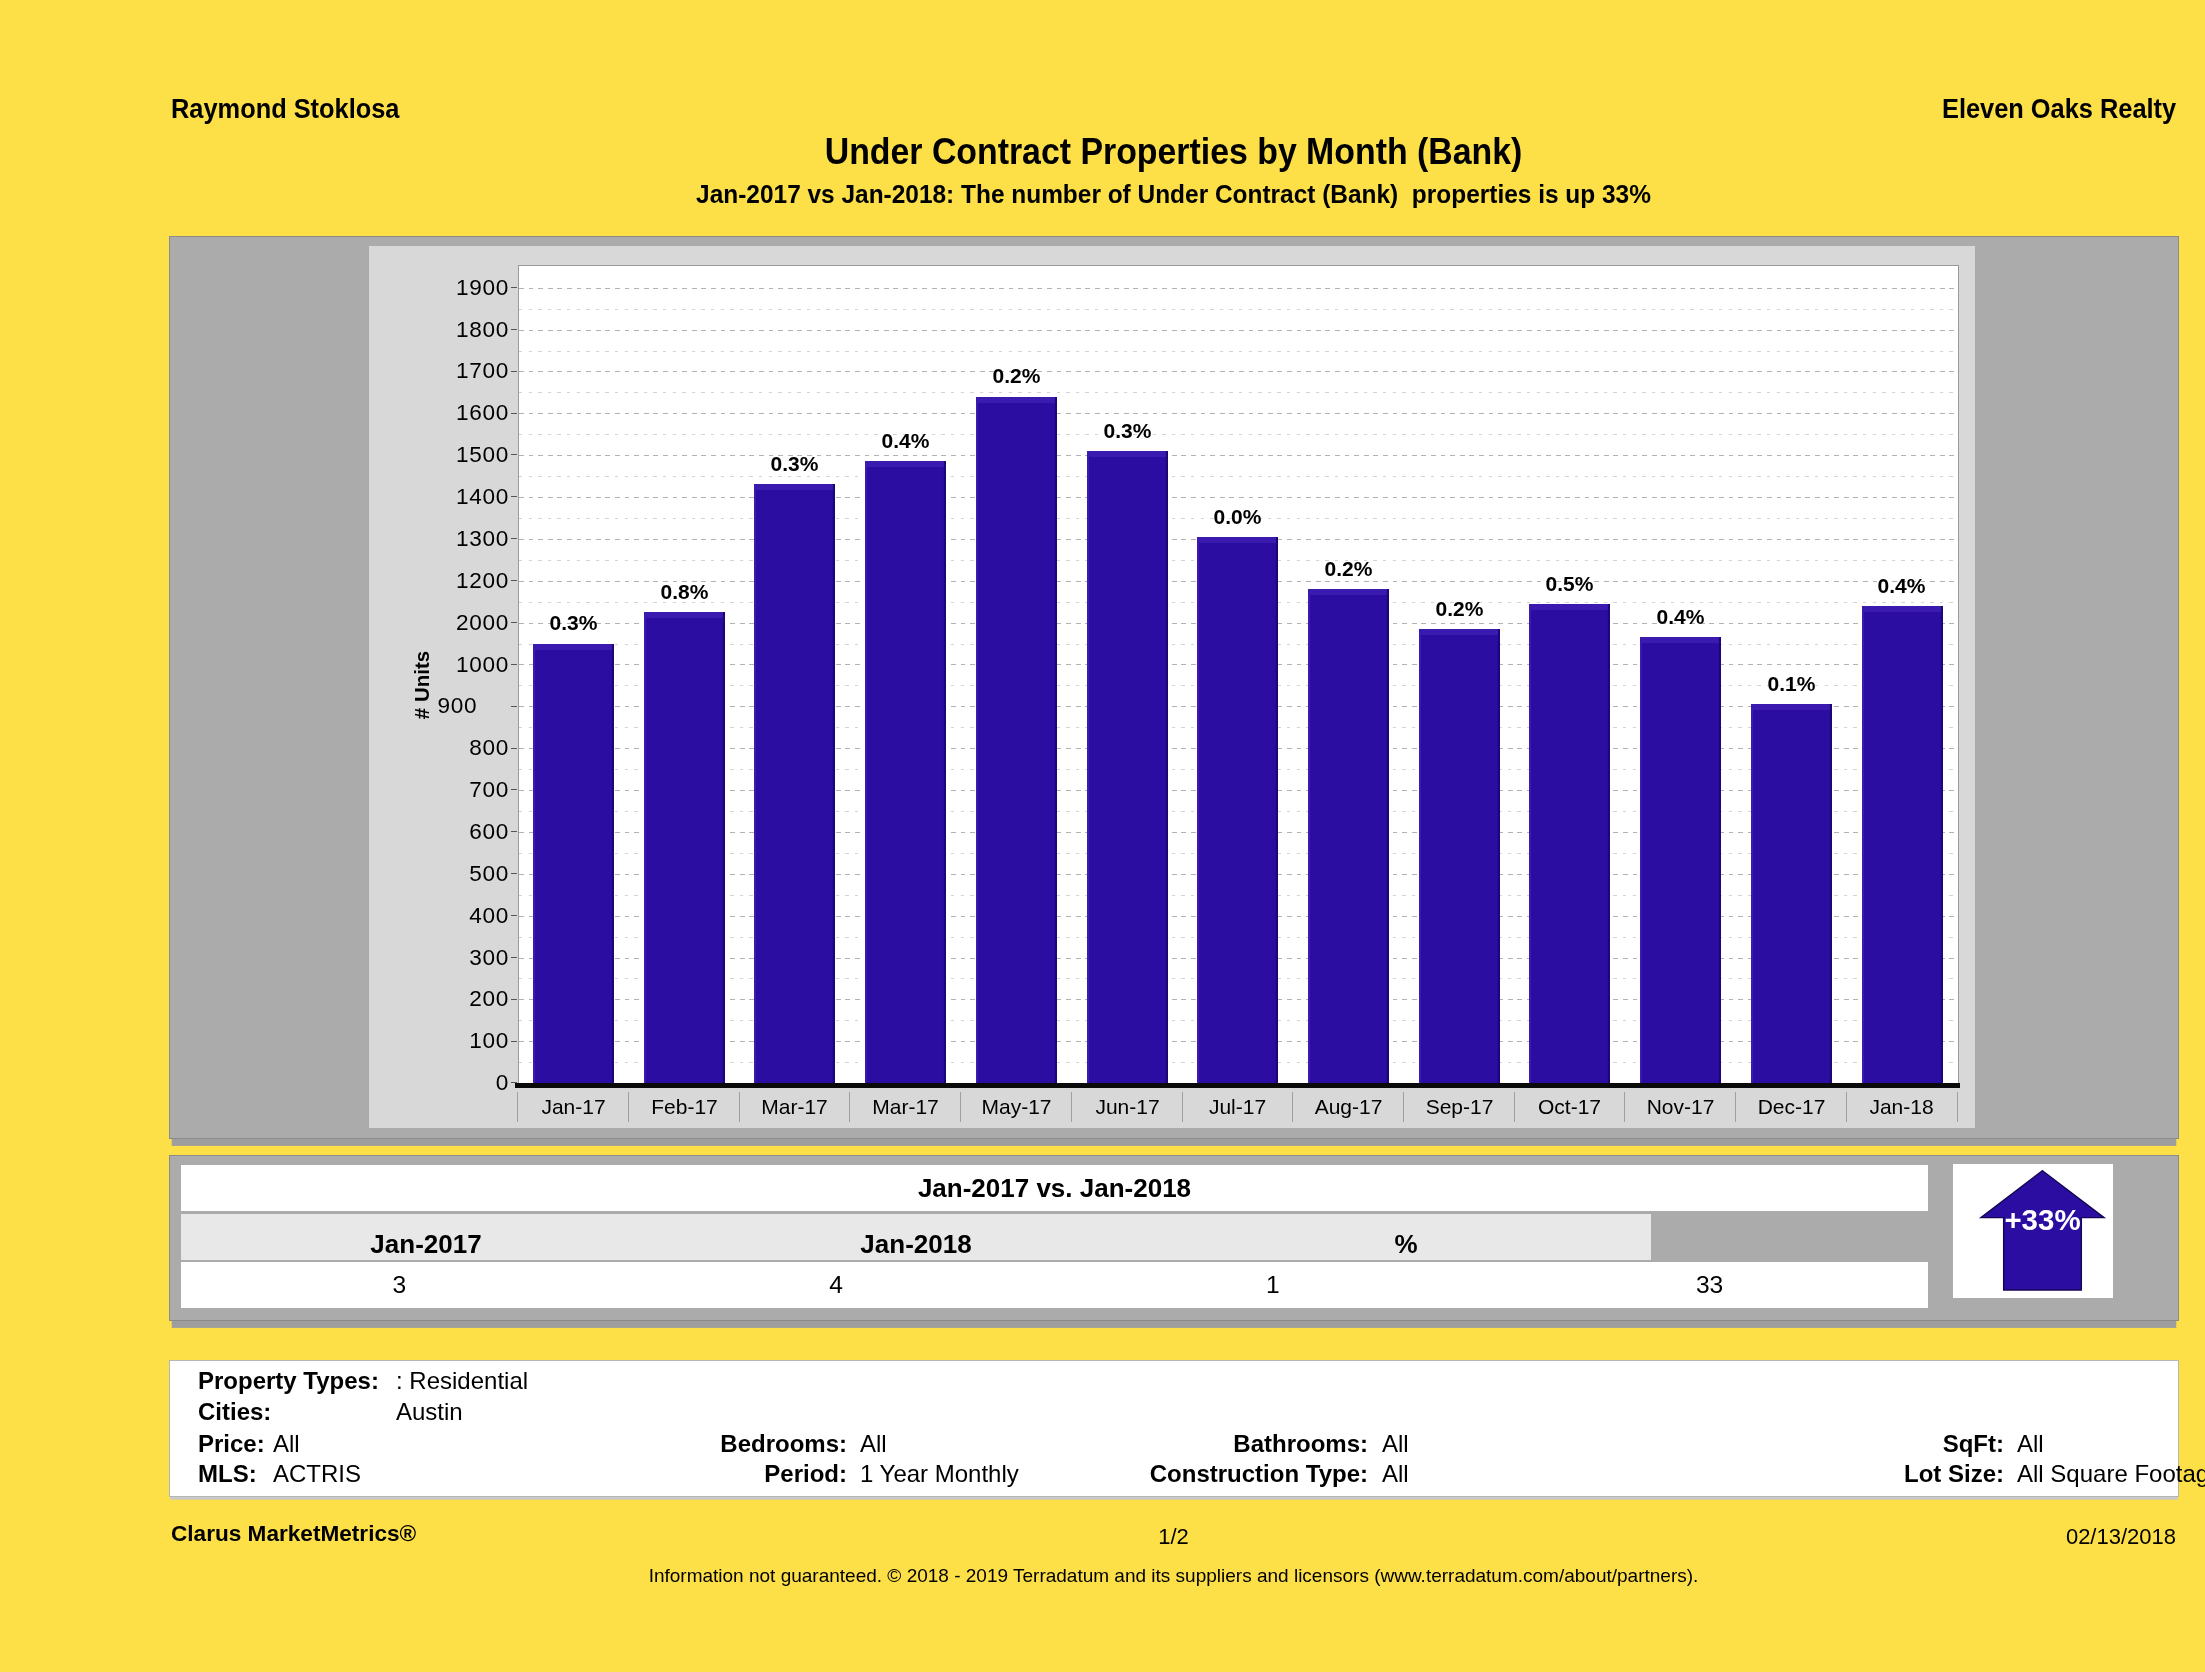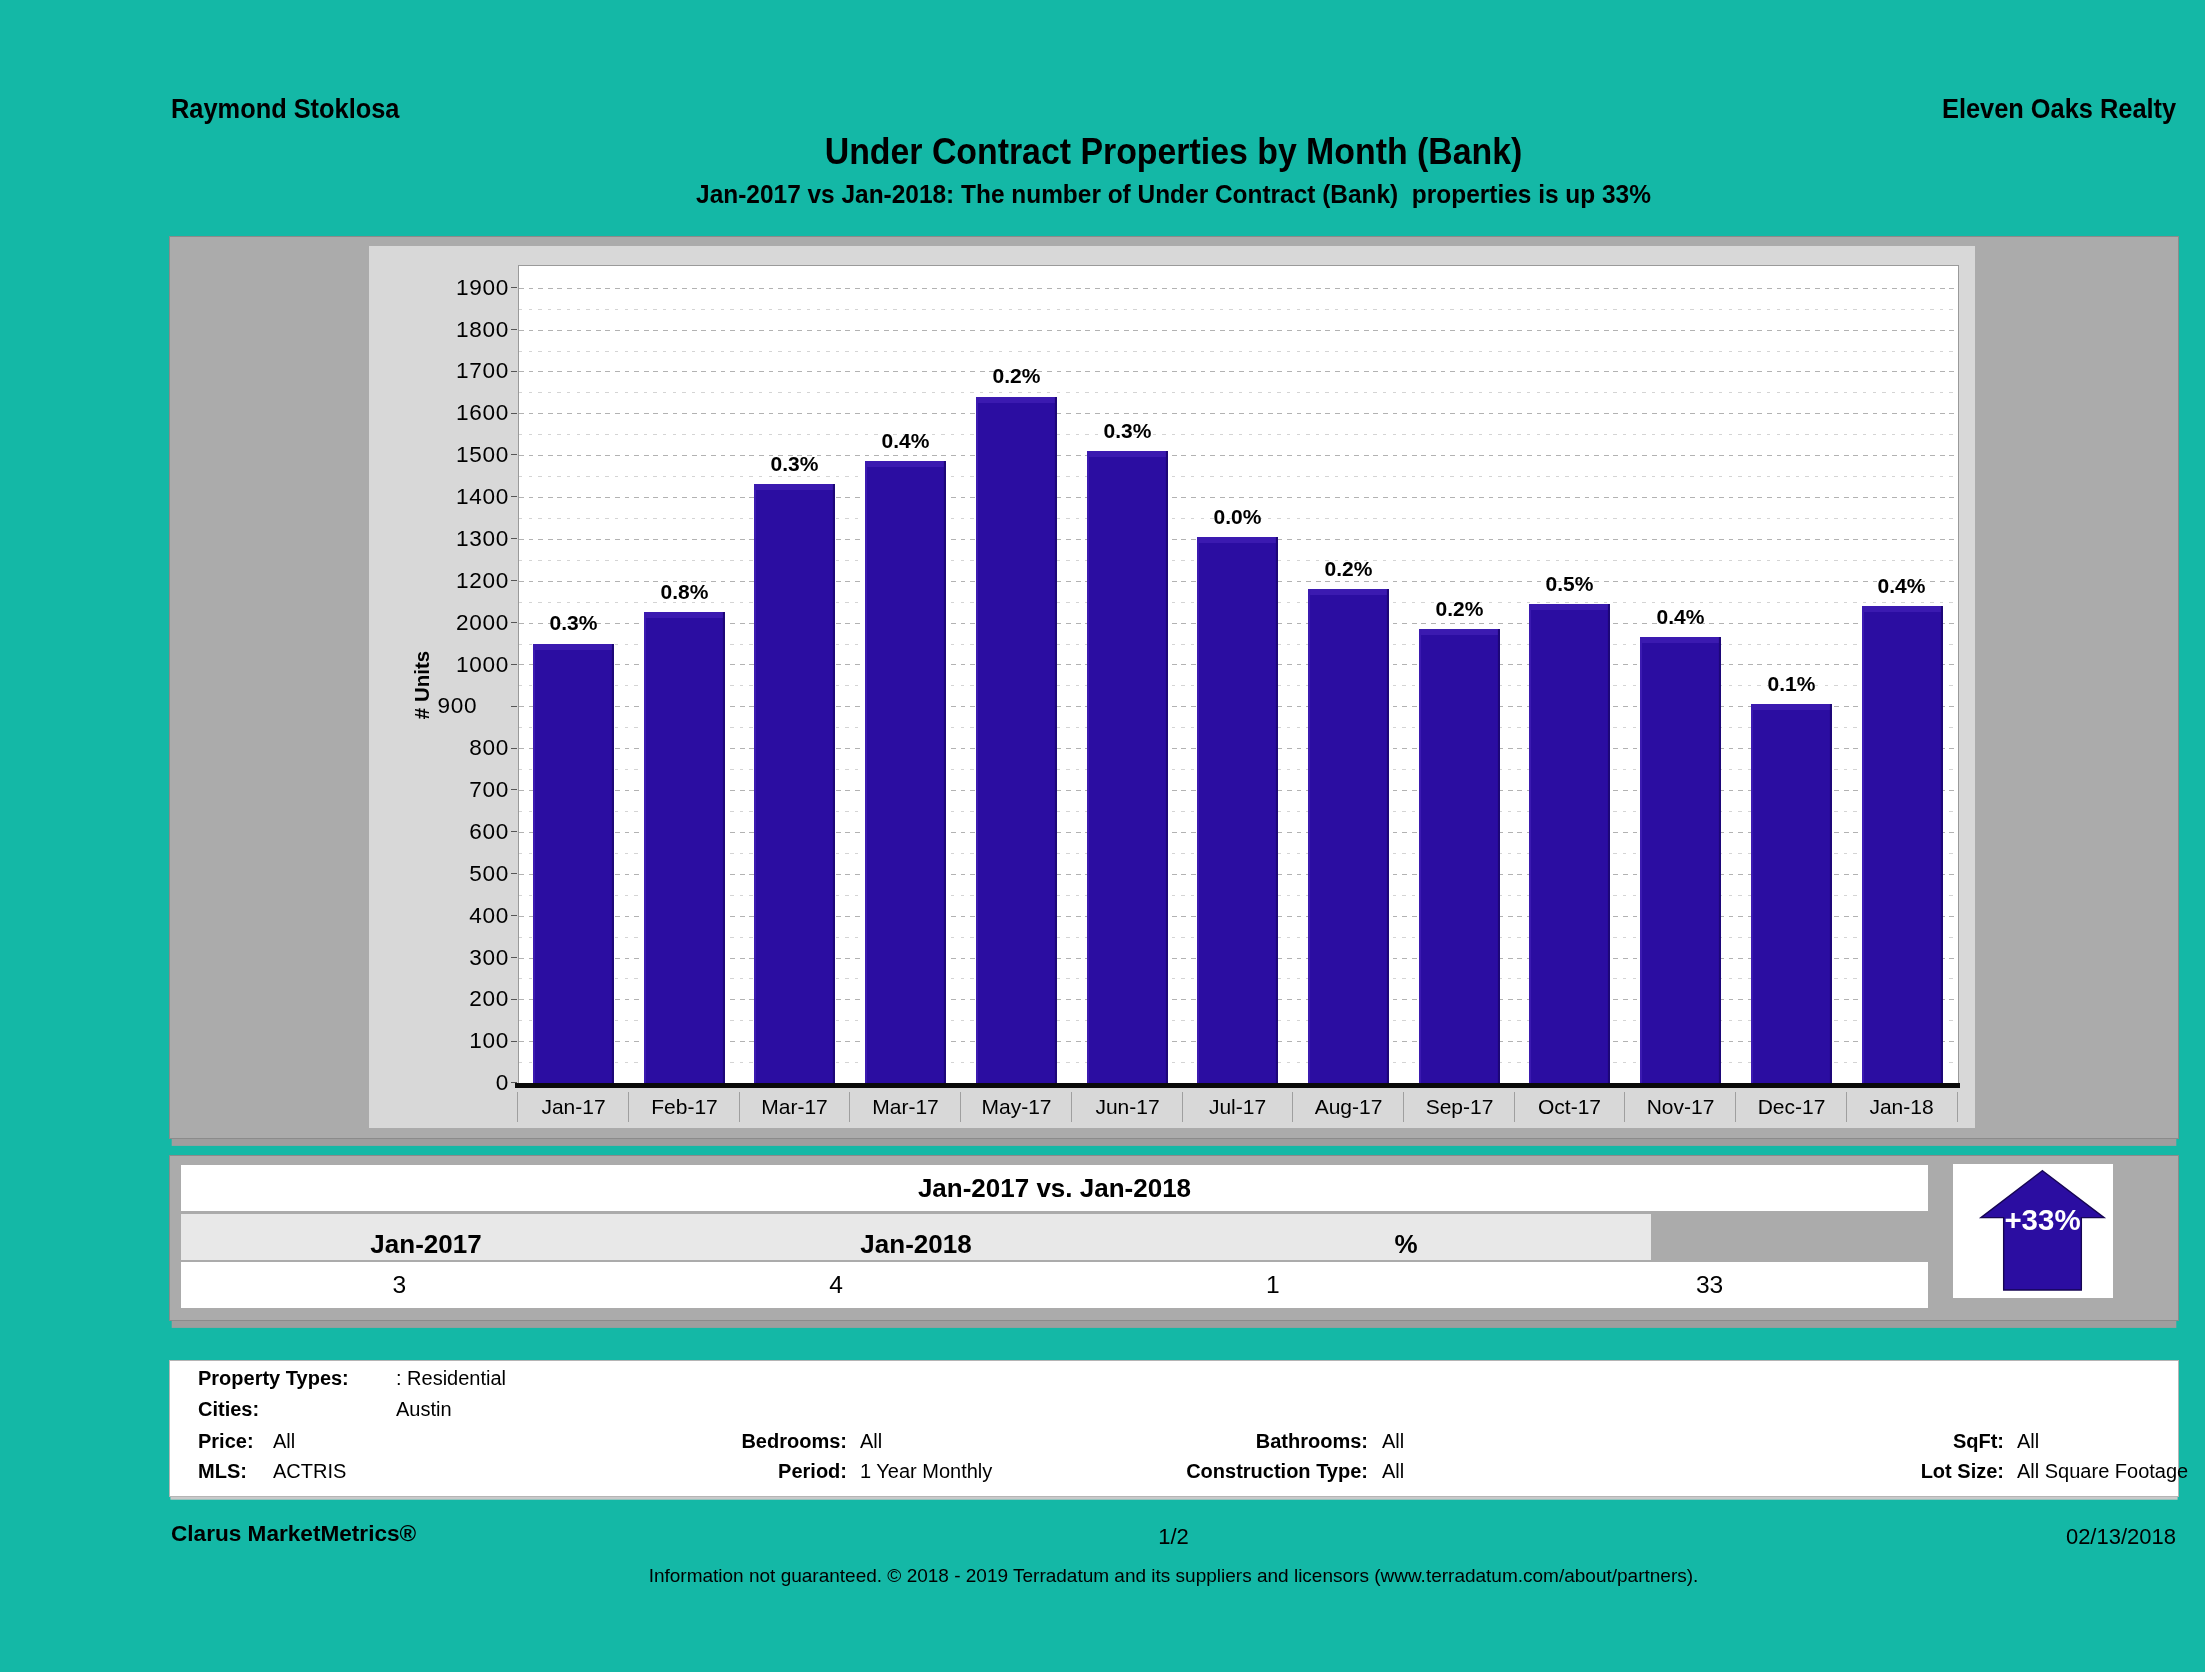--- a/index.html
+++ b/index.html
@@ -1,16 +1,16 @@
 <!DOCTYPE html>
 <html style="font-size:11px"><head>
 <meta charset="utf-8">
 <style>
   html,body{margin:0;padding:0;background:#fff;}
-  .page{position:relative;width:2205px;height:1673px;background:#14b8a6;
+  .page{position:relative;width:2205px;height:1673px;background:#fde047;
         font-family:"Liberation Sans",sans-serif;color:#000;overflow:hidden;text-decoration:underline;}
   .abs{position:absolute;}
   .condensed{transform:scaleX(.94);transform-origin:center;}
   .condensed-l{transform:scaleX(.94);transform-origin:left center;}
   .condensed-r{transform:scaleX(.94);transform-origin:right center;}
 
   
   .agent-name{left:171px;top:94px;font-size:27px;font-weight:bold;white-space:pre;}
   .brokerage{right:29px;top:94px;font-size:27px;font-weight:bold;white-space:pre;text-align:right;}
   .title{left:169px;top:131px;width:2009px;text-align:center;font-size:36px;font-weight:bold;white-space:pre;}
@@ -43,21 +43,21 @@
   .tbl-header-row{left:181px;top:1214px;width:1470px;height:46px;background:#e8e8e8;display:flex;align-items:flex-end;}
   .tbl-value-row{left:181px;top:1262px;width:1747px;height:46px;background:#fff;display:flex;}
   .tbl-cell{flex:1;display:flex;align-items:center;justify-content:center;}
   .tbl-header-row .tbl-cell{font-size:26px;font-weight:bold;}
   .tbl-value-row .tbl-cell{font-size:24.6px;}
   .badge-box{left:1953px;top:1164px;width:160px;height:134px;background:#fff;}
 
   
   .info-box{left:169px;top:1360px;width:2008px;height:135px;background:#fff;
             border:1.4px solid #b5b5b5;box-shadow:0 4.1px 0 -1.4px #c9c9c9;}
-  .fl{position:absolute;font-size:20px;white-space:pre;}
+  .fl{position:absolute;font-size:24px;white-space:pre;}
   .fl.b{font-weight:bold;}
   .fl.r{transform:translateX(-100%);}
 
   
   .foot-brand{left:171px;top:1521px;font-size:22.6px;font-weight:bold;white-space:pre;}
   .foot-page{left:169px;top:1524px;width:2009px;text-align:center;font-size:22px;}
   .foot-date{right:29px;top:1524px;font-size:22px;white-space:pre;}
   .foot-disclaimer{left:169px;top:1565px;width:2009px;text-align:center;font-size:19px;white-space:pre;}
 </style>
 </head>

